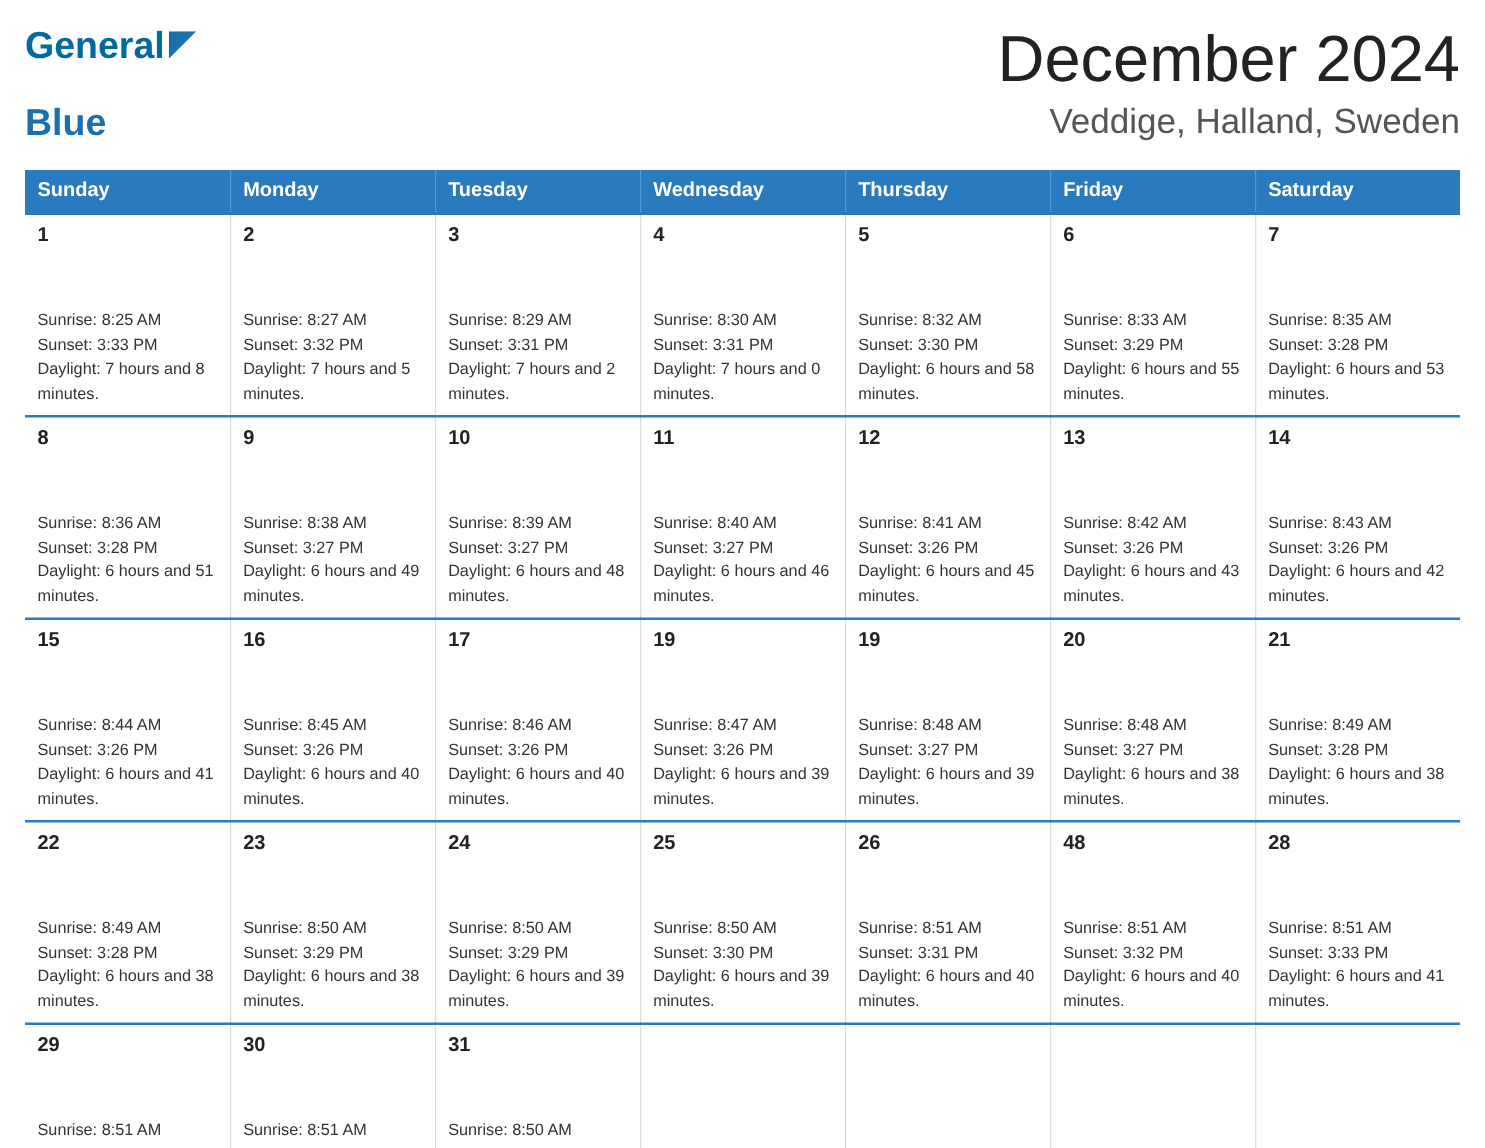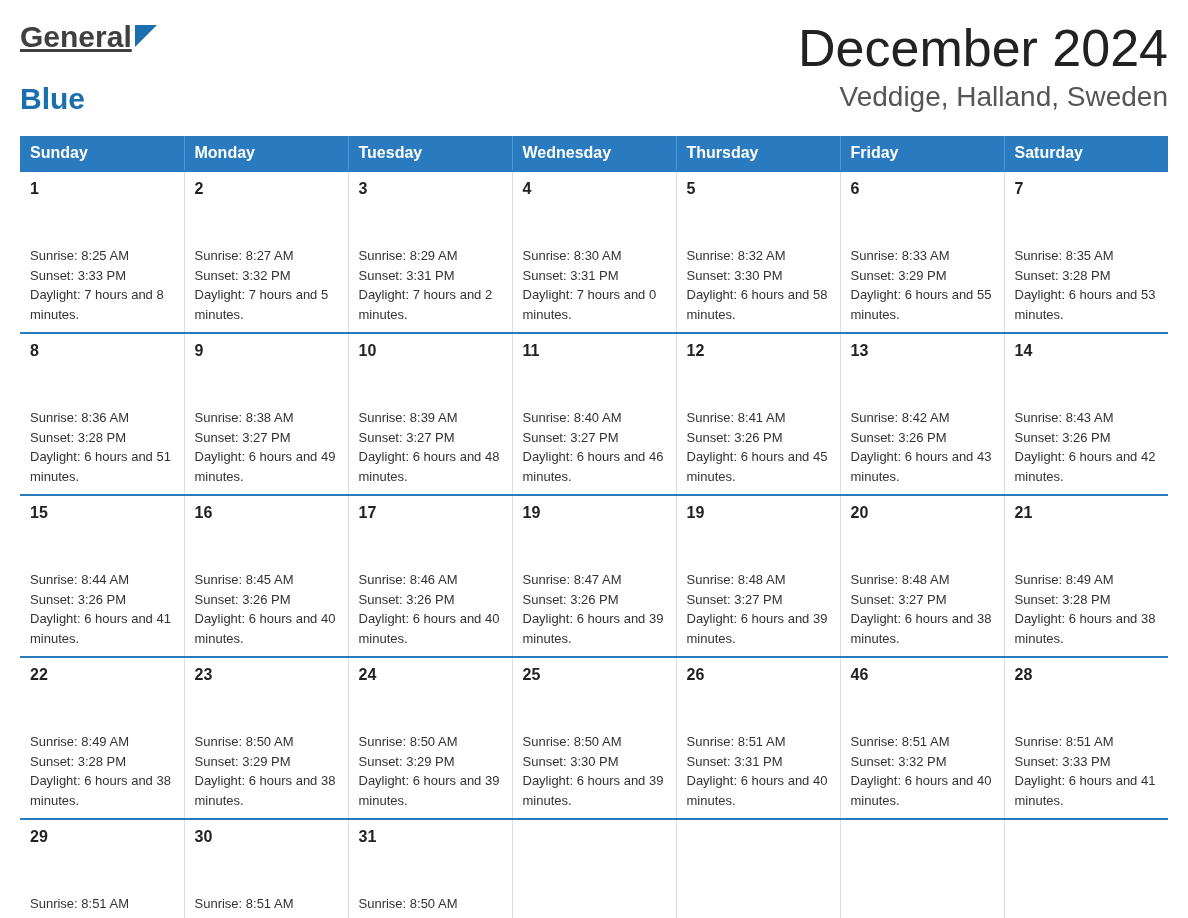--- a/index.html
+++ b/index.html
@@ -84,21 +84,21 @@
     .empty-cell {
       background: #fff;
     }
   </style>
 </head>
 <body>
 
 <div class="header">
   <div class="logo">
     <div style="display:flex;align-items:center;">
-      <span style="font-size:30px;font-weight:bold;color:#404040;text-decoration:underline;">General</span>
+      <span style="font-size:30px;font-weight:bold;color:#0369a1;">General</span>
       <div style="display:inline-block;margin-left:3px;margin-top:2px;">
         <svg width="22" height="22" viewBox="0 0 22 22">
           <polygon points="0,0 22,0 0,22" fill="#1a6faf"></polygon>
         </svg>
       </div>
     </div>
     <div style="display:flex;align-items:center;margin-top:-6px;">
       <span style="font-size:30px;font-weight:bold;color:#1a6faf;margin-top:34px;">Blue</span>
     </div>
   </div>
@@ -330,21 +330,21 @@
       </td>
         <td>
         <div class="day-number">26</div>
         <div class="day-info">
           Sunrise: 8:51 AM<br>
           Sunset: 3:31 PM<br>
           Daylight: 6 hours and 40 minutes.
         </div>
       </td>
         <td>
-        <div class="day-number">46</div>
+        <div class="day-number">48</div>
         <div class="day-info">
           Sunrise: 8:51 AM<br>
           Sunset: 3:32 PM<br>
           Daylight: 6 hours and 40 minutes.
         </div>
       </td>
         <td>
         <div class="day-number">28</div>
         <div class="day-info">
           Sunrise: 8:51 AM<br>

